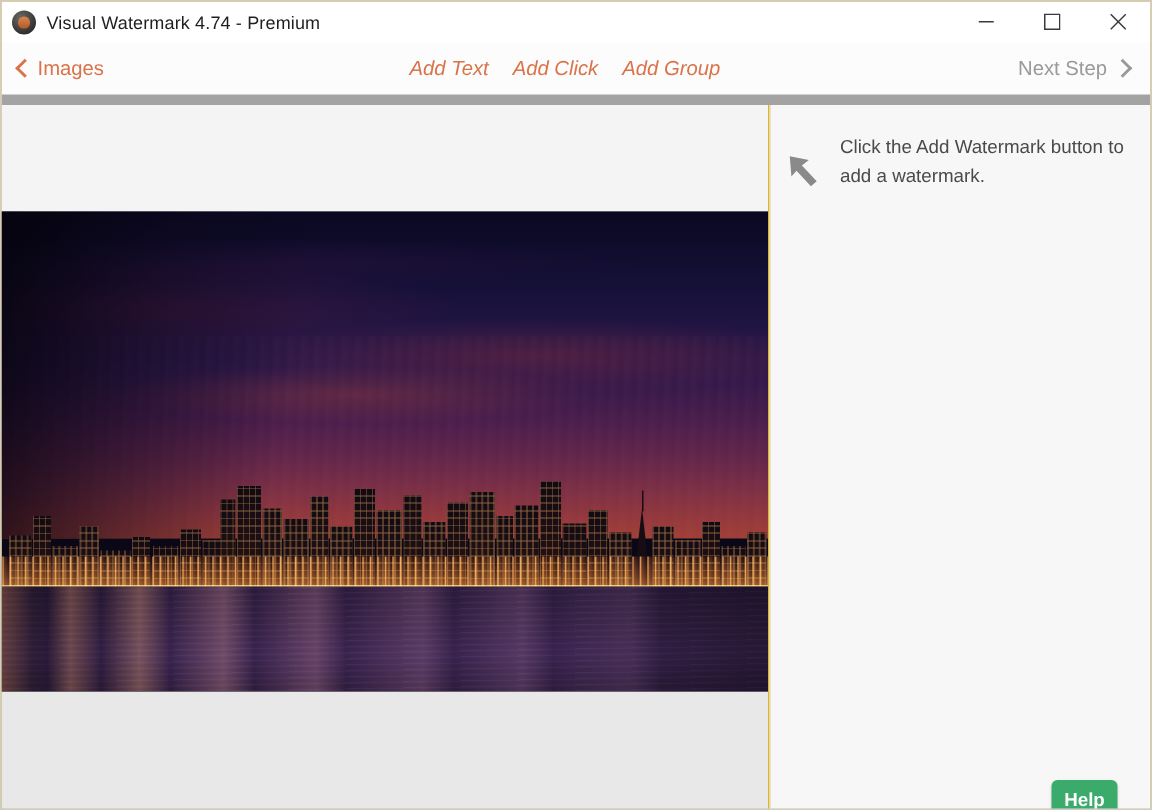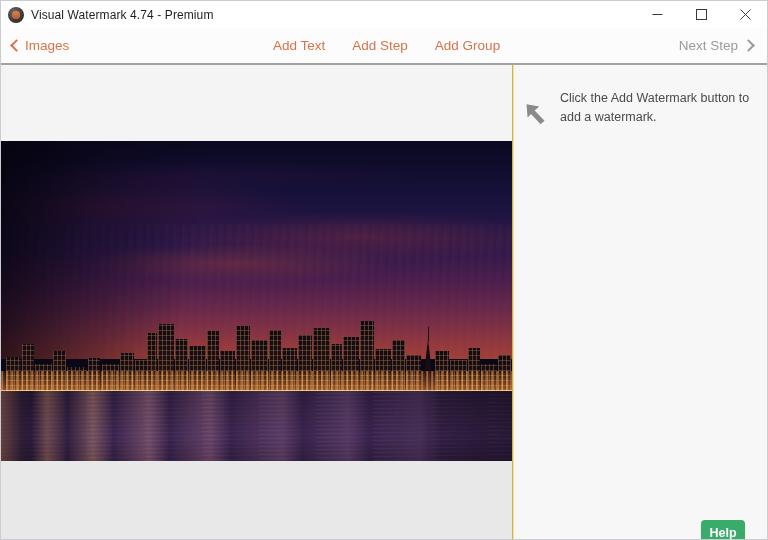--- a/index.html
+++ b/index.html
@@ -75,21 +75,21 @@
   }
   .win-btn svg { display: block; }
 
   
   .toolbar {
     position: absolute;
     left: 0; top: 27px;
     width: 766px;
     height: 35px;
     background: #fcfcfc;
-    border-bottom: 2px solid #a3a3a3;
+    border-bottom: 7px solid #a3a3a3;
     z-index: 25;
   }
   .tb-back {
     position: absolute;
     left: 11px; top: 0;
     height: 35px;
     display: flex;
     align-items: center;
     gap: 4px;
     color: #d9734a;
@@ -110,21 +110,22 @@
     border-right: 2px solid #9a9a9a;
     border-top: 2px solid #9a9a9a;
     transform: rotate(45deg);
   }
   .tb-center {
     position: absolute;
     left: 272px; top: 0;
     height: 35px;
     display: flex;
     align-items: center;
-    gap: 27px;
+    gap: 16px;
+    font-style: italic;
   }
   .tb-item {
     color: #d9734a;
     font-size: 13.5px;
     white-space: nowrap;
   }
   .tb-next {
     position: absolute;
     right: 14px; top: 0;
     height: 35px;
@@ -382,21 +383,21 @@
 
   <div class="toolbar">
 
     <div class="tb-back">
       <span class="chev"></span>
       <span>Images</span>
     </div>
 
     <div class="tb-center">
       <div class="tb-item">Add Text</div>
-      <div class="tb-item">Add Step</div>
+      <div class="tb-item">Add Click</div>
       <div class="tb-item">Add Group</div>
     </div>
 
     <div class="tb-next">
       <span>Next Step</span>
       <span class="chev-r"></span>
     </div>
   </div>
 
   <div class="canvas-pane">

